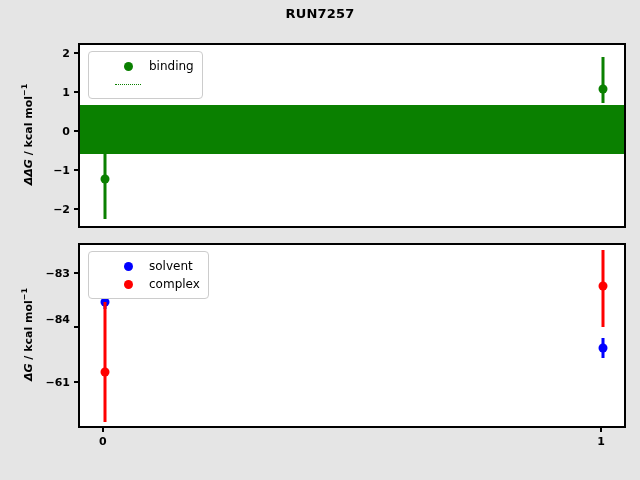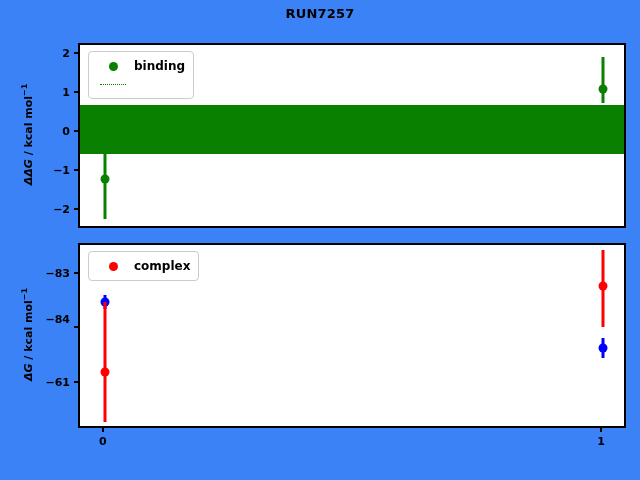--- a/index.html
+++ b/index.html
@@ -12,21 +12,21 @@
     height: 480px;
     font-family: "DejaVu Sans", "Liberation Sans", sans-serif;
     overflow: hidden;
     position: relative;
   }
   #figure {
     position: absolute;
     left: 0; top: 0;
     width: 640px;
     height: 480px;
-    background: #3b82f6;
+    background: #e5e5e5;
   }
 
   
   .fig-title {
     position: absolute;
     left: 0;
     top: 6px;
     width: 640px;
     text-align: center;
     font-size: 13px;
@@ -143,23 +143,22 @@
     transform: translateY(-50%);
   }
 
   
   .legend {
     position: absolute;
     box-sizing: border-box;
     background: #ffffff;
     border: 1px solid #cccccc;
     border-radius: 4px;
-    padding: 5px 8px 5px 9px;
+    padding: 5px 8px 5px 24px;
     box-shadow: 0 0 0 0 rgba(0,0,0,0);
-    font-weight: bold;
   }
   .legend-row {
     display: flex;
     align-items: center;
     height: 18px;
     white-space: nowrap;
   }
   .legend-key {
     width: 30px;
     display: flex;
@@ -251,20 +250,26 @@
         <div class="errbar" style="left: 523.091px; top: 93.0441px; height: 20.1324px; background: rgb(0, 0, 255);"></div>
         <div class="marker" style="left: 523.091px; top: 102.838px; background: rgb(0, 0, 255);"></div>
         <div class="errbar" style="left: 24.9091px; top: 56.5882px; height: 120.25px; background: rgb(255, 0, 0);"></div>
         <div class="marker" style="left: 24.9091px; top: 126.779px; background: rgb(255, 0, 0);"></div>
         <div class="errbar" style="left: 523.091px; top: 5.44118px; height: 76.1765px; background: rgb(255, 0, 0);"></div>
         <div class="marker" style="left: 523.091px; top: 40.8088px; background: rgb(255, 0, 0);"></div>
       </div>
     <div class="legend" id="legend-bottom" style="left: 8px; top: 6px;">
         <div class="legend-row">
           <span class="legend-key">
+            <span class="legend-dot" style="background: rgb(0, 0, 255);"></span>
+          </span>
+          <span class="legend-text">solvent</span>
+        </div>
+        <div class="legend-row">
+          <span class="legend-key">
             <span class="legend-dot" style="background: rgb(255, 0, 0);"></span>
           </span>
           <span class="legend-text">complex</span>
         </div>
       </div>
   </div>
 
   <div id="xticks">
       <div class="xtick-mark" style="left: 101.909px; top: 428px;"></div>
       <div class="xtick-label" style="left: 102.909px; top: 435px;">0</div>

